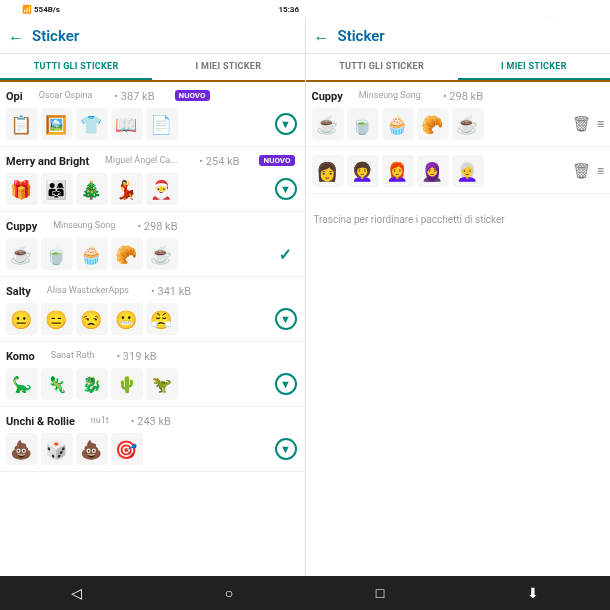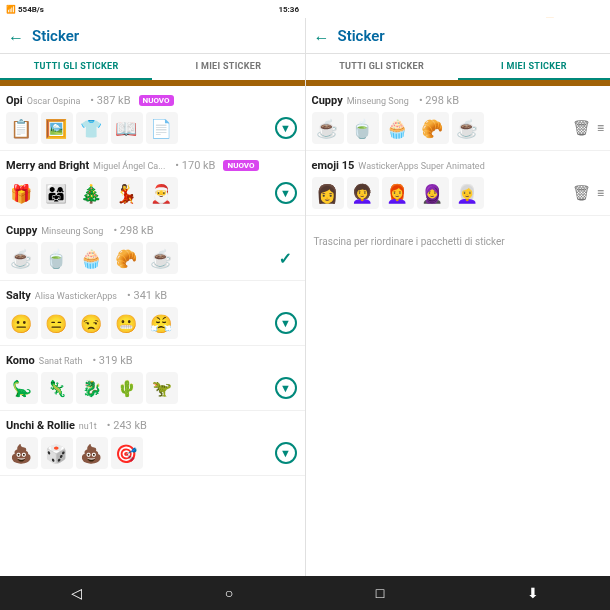--- a/index.html
+++ b/index.html
@@ -50,21 +50,21 @@
     .panel-title {
       font-size: 15px;
       font-weight: 600;
       color: #0369a1;
       flex: 1;
     }
 
     
     .tabs {
       display: flex;
-      border-bottom: 6px solid #a16207;
+      border-bottom: 2px solid #a16207;
     }
     .tab {
       flex: 1;
       text-align: center;
       padding: 7px 4px;
       font-size: 9px;
       font-weight: bold;
       color: #757575;
       cursor: pointer;
       letter-spacing: 0.3px;
@@ -84,40 +84,40 @@
     .sticker-list::-webkit-scrollbar { width: 2px; }
     .sticker-list::-webkit-scrollbar-thumb { background: #ccc; }
 
     
     .pack-item {
       padding: 8px 6px 6px 6px;
       border-bottom: 1px solid #f0f0f0;
     }
     .pack-header {
       display: flex;
-      align-items: center;
+      align-items: flex-start;
       margin-bottom: 5px;
-      gap: 4px;
+      gap: 16px;
     }
     .pack-name {
       font-size: 11px;
       font-weight: 700;
       color: #212121;
     }
     .pack-author {
       font-size: 9px;
       color: #9e9e9e;
     }
     .pack-size {
       font-size: 11px;
       color: #9e9e9e;
       margin-left: 6px;
     }
     .badge-new {
-      background: #d946ef;
+      background: #6d28d9;
       color: #fff;
       font-size: 8px;
       font-weight: bold;
       padding: 1px 4px;
       border-radius: 3px;
       margin-left: 4px;
     }
     .pack-body {
       display: flex;
       align-items: center;
@@ -201,21 +201,21 @@
       font-size: 14px;
       cursor: pointer;
       padding: 4px 10px;
     }
   </style>
 </head>
 <body>
 
 <div style="display:flex; height:18px; background:#fff;">
 
-  <div style="flex:1; display:flex; justify-content:space-between; align-items:center; padding:0 6px; font-size:8px; font-weight:bold; color:#212121;">
+  <div style="flex:1; display:flex; justify-content:space-between; align-items:center; padding:0 22px; font-size:8px; font-weight:bold; color:#212121;">
     <span>📶 554B/s</span>
     <span>15:36</span>
   </div>
 
   <div style="flex:1; display:flex; justify-content:flex-end; align-items:center; padding:0 6px; font-size:8px; font-weight:bold; color:#212121;margin-top:22px;">
     <span>📶 291B/s</span>
     <span>15:36</span>
   </div>
 </div>
 
@@ -253,21 +253,21 @@
           <div class="pack-action">
             <div class="download-icon">▼</div>
           </div>
         </div>
       </div>
 
       <div class="pack-item">
         <div class="pack-header">
           <span class="pack-name">Merry and Bright</span>
           <span class="pack-author">Miguel Ángel Ca...</span>
-          <span class="pack-size">• 170 kB</span>
+          <span class="pack-size">• 254 kB</span>
           <span class="badge-new">NUOVO</span>
         </div>
         <div class="pack-body">
           <div class="sticker-previews">
             <div class="sticker-thumb">🎁</div>
             <div class="sticker-thumb">👨‍👩‍👧</div>
             <div class="sticker-thumb">🎄</div>
             <div class="sticker-thumb">💃</div>
             <div class="sticker-thumb">🎅</div>
           </div>
@@ -388,24 +388,20 @@
             <div class="sticker-thumb">☕</div>
           </div>
           <div class="pack-actions-right">
             <span class="delete-icon">🗑</span>
             <span class="menu-icon">≡</span>
           </div>
         </div>
       </div>
 
       <div class="pack-item">
-        <div class="pack-header">
-          <span class="pack-name">emoji 15</span>
-          <span class="pack-author">WastickerApps Super Animated</span>
-        </div>
         <div class="pack-body">
           <div class="sticker-previews">
             <div class="sticker-thumb">👩</div>
             <div class="sticker-thumb">👩‍🦱</div>
             <div class="sticker-thumb">👩‍🦰</div>
             <div class="sticker-thumb">🧕</div>
             <div class="sticker-thumb">👩‍🦳</div>
           </div>
           <div class="pack-actions-right">
             <span class="delete-icon">🗑</span>

